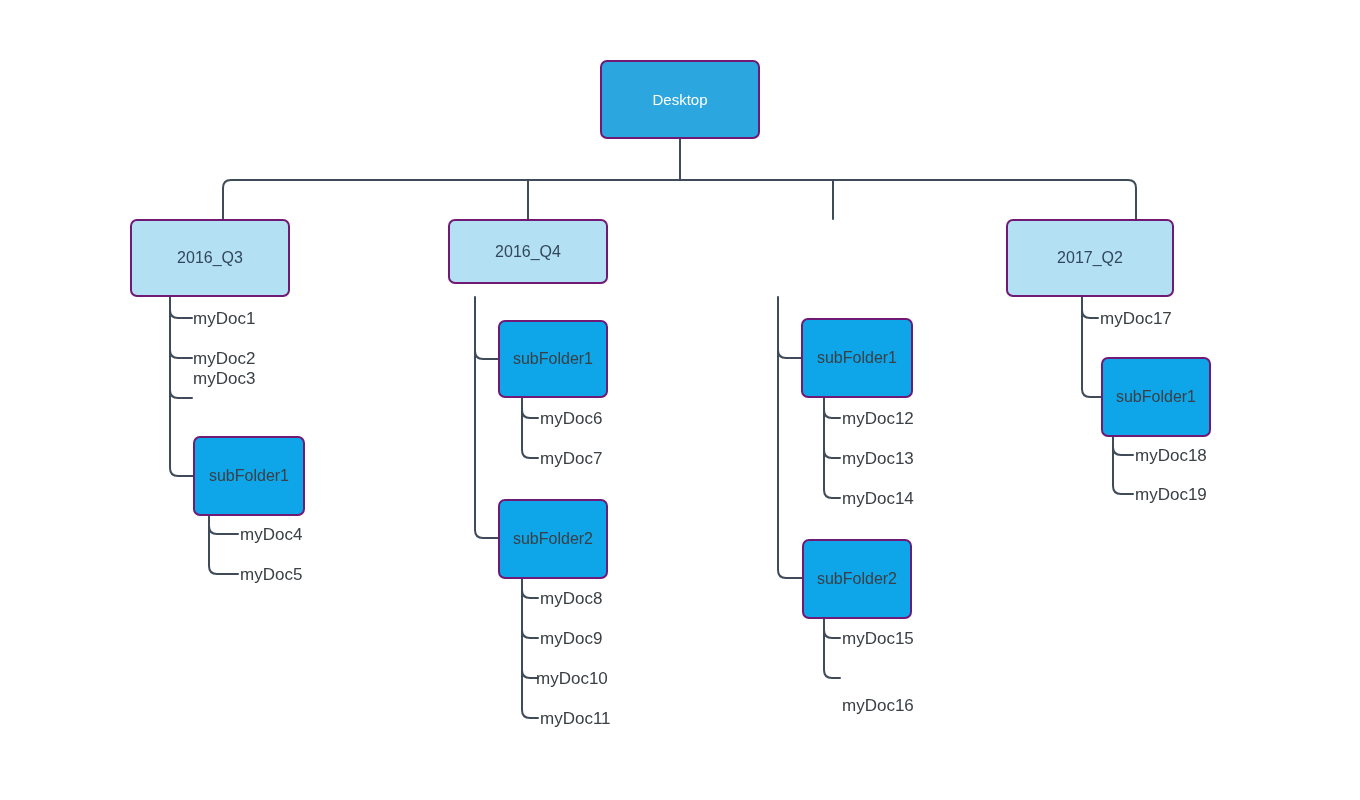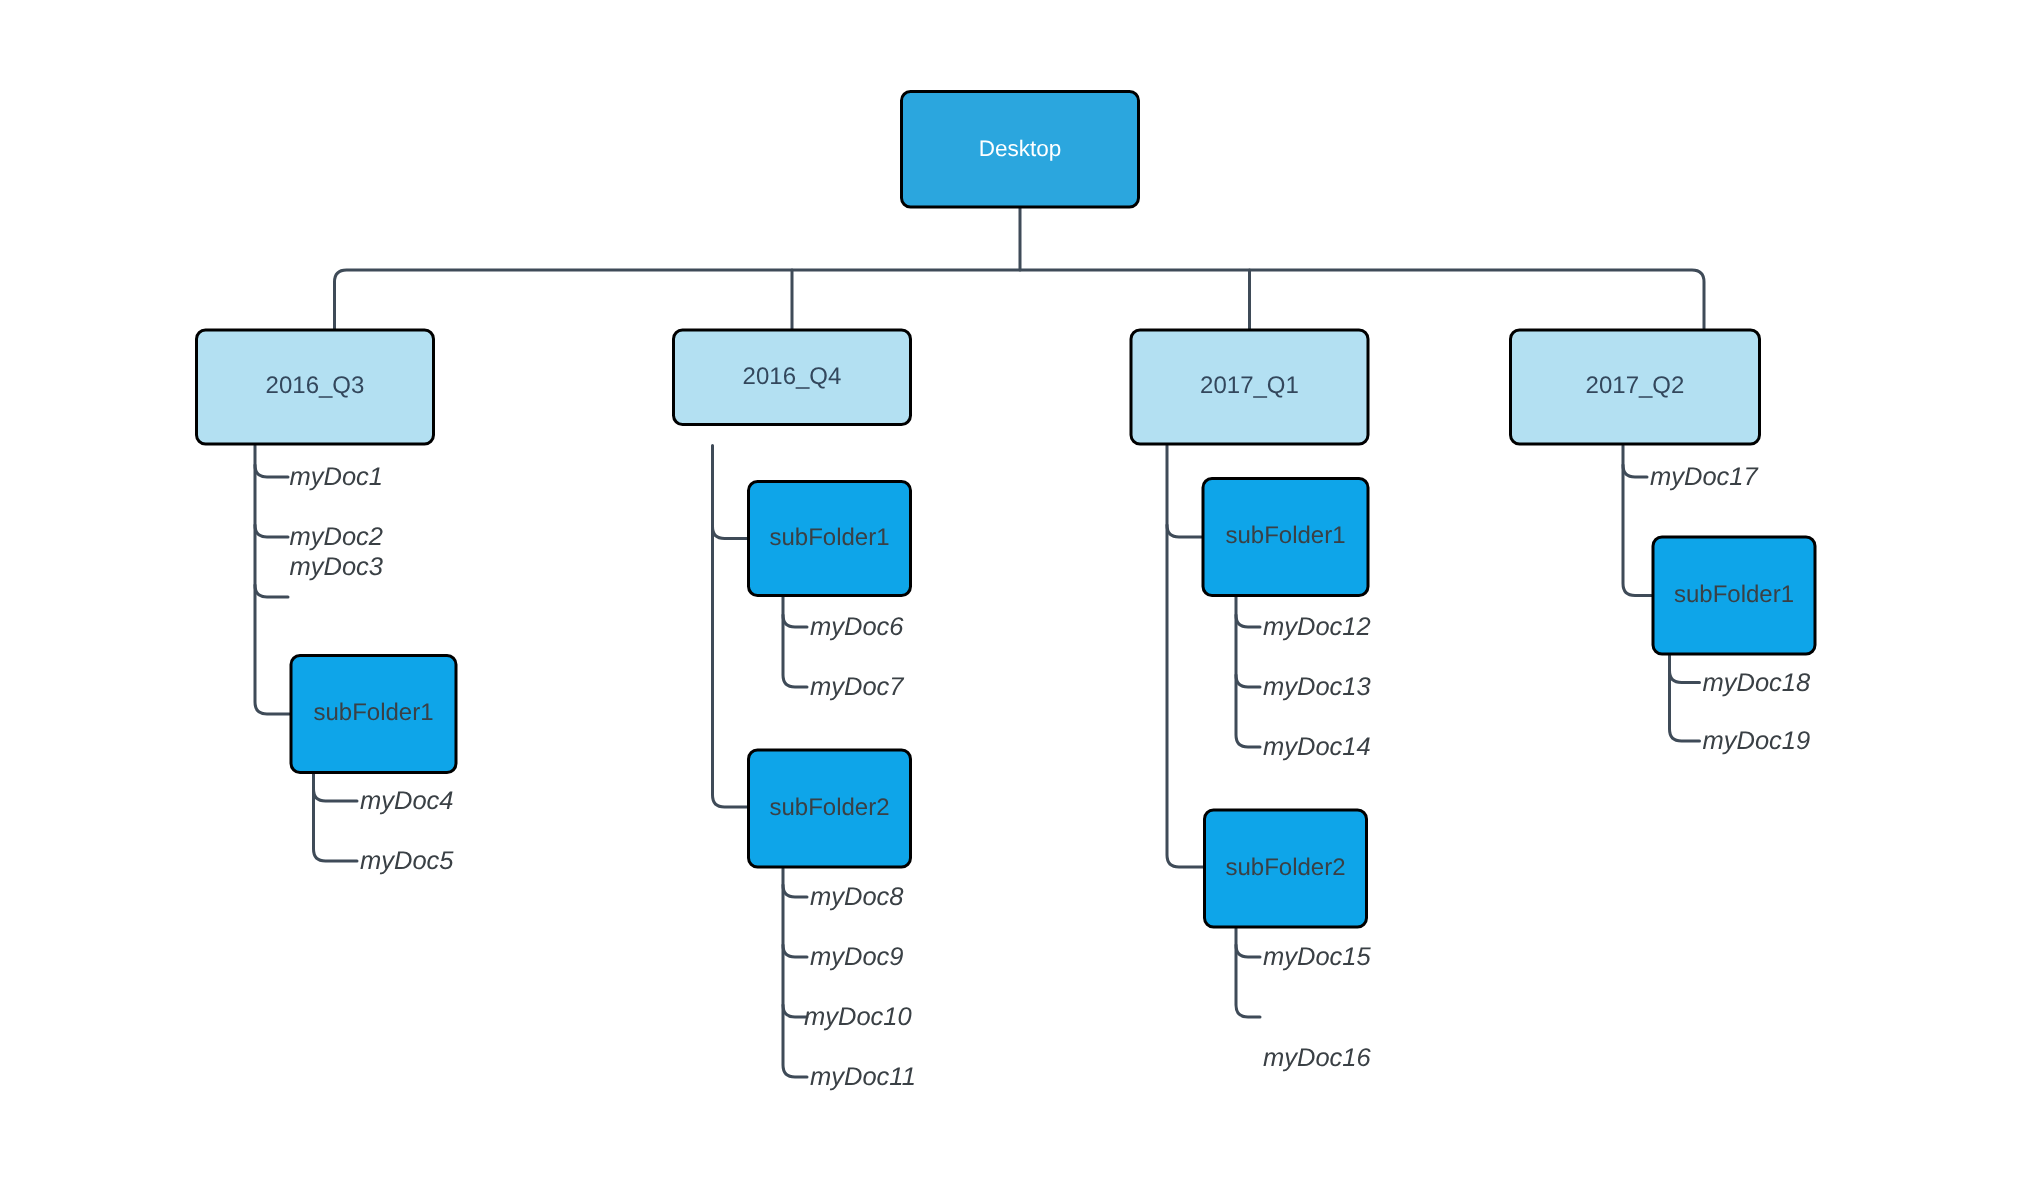--- a/index.html
+++ b/index.html
@@ -19,21 +19,21 @@
     position: absolute;
     left: 0;
     top: 0;
     width: 1360px;
     height: 800px;
     pointer-events: none;
   }
   .node {
     position: absolute;
     box-sizing: border-box;
-    border: 2px solid #000000;
+    border: 2px solid #701a75;
     border-radius: 7px;
     display: flex;
     align-items: center;
     justify-content: center;
     text-align: center;
   }
   .node-root {
     background: #2ba6de;
     color: #ffffff;
     font-size: 15px;
@@ -48,21 +48,20 @@
     color: #3a4045;
     font-size: 16px;
   }
   .doc {
     position: absolute;
     transform: translateY(-50%);
     color: #3a4045;
     font-size: 17px;
     white-space: nowrap;
     line-height: 1;
-    font-style: italic;
   }
 </style>
 </head>
 <body>
 
 <div class="canvas">
 
   <svg class="lines" viewBox="0 0 1360 800" fill="none" stroke="#3f4b58" stroke-width="2" stroke-linecap="round">
 
     <path d="M680 139 L680 180"></path>
@@ -103,23 +102,20 @@
   <div class="node node-root" style="left:600px;top:60px;width:160px;height:79px">
     <span>Desktop</span>
   </div>
 
   <div class="node node-branch" style="left:130px;top:219px;width:160px;height:78px">
     <span>2016_Q3</span>
   </div>
   <div class="node node-branch" style="left:448px;top:219px;width:160px;height:65px">
     <span>2016_Q4</span>
   </div>
-  <div class="node node-branch" style="left:753px;top:219px;width:160px;height:78px">
-    <span>2017_Q1</span>
-  </div>
   <div class="node node-branch" style="left:1006px;top:219px;width:168px;height:78px">
     <span>2017_Q2</span>
   </div>
 
   <span class="doc" style="left:193px;top:318px">myDoc1</span>
   <span class="doc" style="left:193px;top:358px">myDoc2</span>
   <span class="doc" style="left:193px;top:378px">myDoc3</span>
   <div class="node node-folder" style="left:193px;top:436px;width:112px;height:80px">
     <span>subFolder1</span>
   </div>

